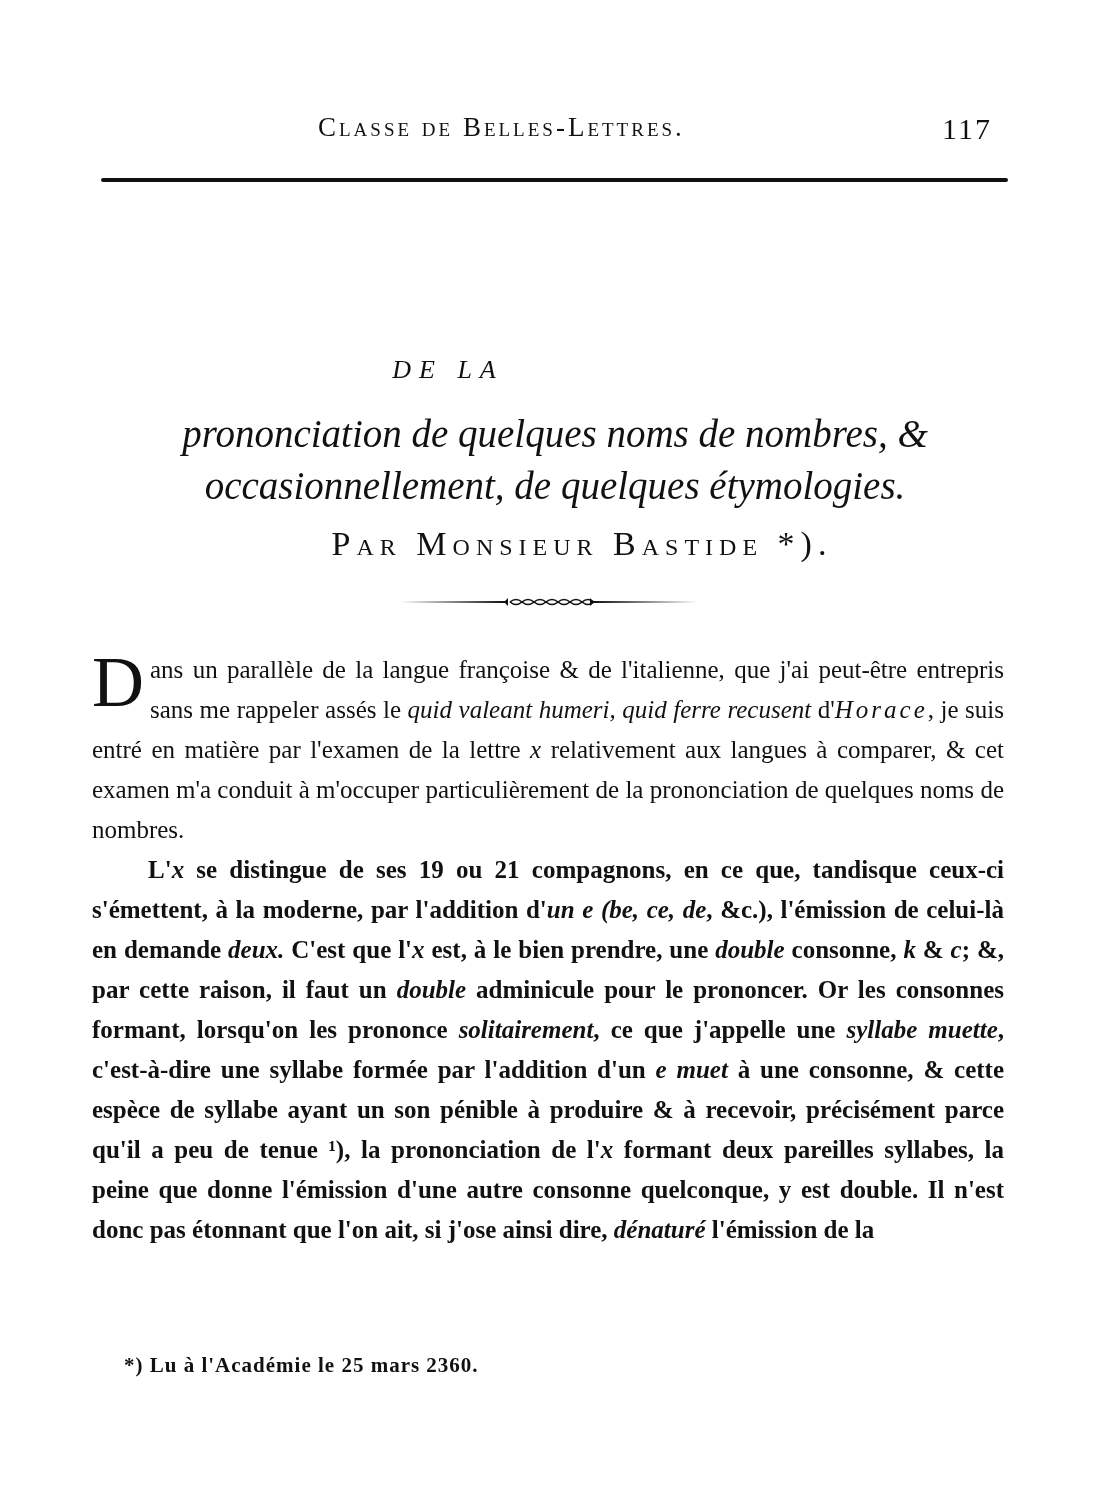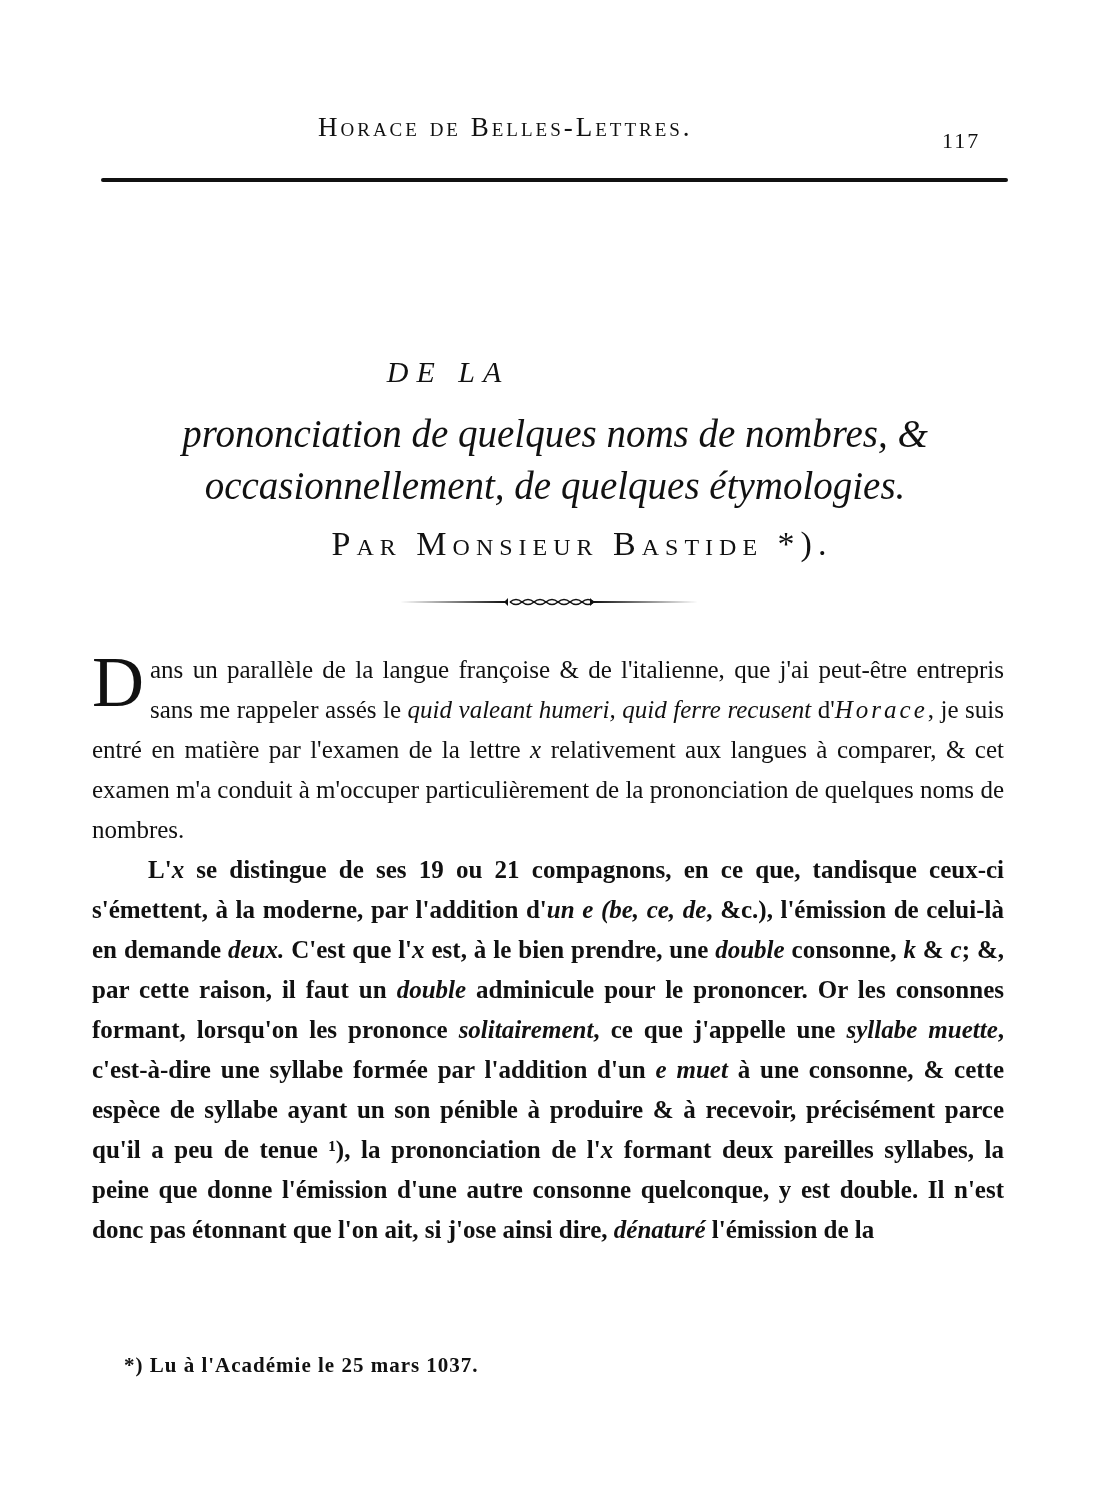--- a/index.html
+++ b/index.html
@@ -1,45 +1,45 @@
 <!DOCTYPE html>
 <html><head>
 <meta charset="utf-8">
 <style>
   html, body { margin: 0; padding: 0; background: #ffffff; }
   body { width: 1100px; height: 1492px; position: relative; overflow: hidden;
          font-family: "Liberation Serif", "DejaVu Serif", serif; color: #111; }
   .running-head { position: absolute; top: 112px; left: 0; width: 1100px; height: 40px; }
   .running-title { position: absolute; left: 318px; top: 0; font-size: 27px; letter-spacing: 3px;
                    font-variant: small-caps; white-space: nowrap; }
-  .page-num { position: absolute; left: 942px; top: 16px; font-size: 22px; letter-spacing: 2px; }
+  .page-num { position: absolute; left: 942px; top: 0; font-size: 30px; letter-spacing: 2px; }
   .head-rule { position: absolute; top: 178px; left: 101px; width: 907px; height: 4px; background: #111; border-radius: 2px; }
 
   .title-de-la { position: absolute; top: 355px; left: 0; width: 896px; text-align: center;
-                 font-style: italic; font-size: 30px; letter-spacing: 8px; }
+                 font-style: italic; font-size: 26px; letter-spacing: 8px; }
   .title-main { position: absolute; top: 408px; left: 90px; width: 930px; text-align: center;
                 font-style: italic; font-size: 39px; line-height: 52px; }
   .byline { position: absolute; top: 525px; left: 0; width: 1100px; text-align: center;
             font-size: 34px; letter-spacing: 6px; font-variant: small-caps; margin-left: 32px; }
   .ornament { position: absolute; top: 596px; left: 400px; width: 298px; height: 12px; }
 
   .body-text { position: absolute; top: 650px; left: 92px; width: 912px; font-size: 25px;
                line-height: 40px; text-align: justify; }
   .body-text p { margin: 0; }
   .body-text p.indent { text-indent: 56px; font-weight: bold; }
   .drop-cap { float: left; font-size: 72px; line-height: 56px; margin: 4px 6px 0 0; }
   .it { font-style: italic; }
   .sp { letter-spacing: 3px; }
   .footnote { position: absolute; top: 1353px; left: 124px; font-size: 21px; font-weight: bold; letter-spacing: 1px; }
 </style>
 </head>
 <body>
 
 <div class="running-head">
-  <span class="running-title">Horace de Belles-Lettres.</span>
+  <span class="running-title">Classe de Belles-Lettres.</span>
   <span class="page-num">117</span>
 </div>
 <div class="head-rule"></div>
 
 <div class="title-de-la">DE LA</div>
 <div class="title-main">prononciation de quelques noms de nombres, &amp; occasionnellement, de quelques étymologies.</div>
 <div class="byline">Par Monsieur Bastide *).</div>
 
 <svg class="ornament" viewBox="0 0 298 12">
   <path d="M0 6 L105 5 L108 2 L108 10 L105 7 Z" fill="#111"></path>
@@ -50,13 +50,13 @@
 
 <div class="body-text">
   <p>
     <span class="drop-cap">D</span><span>ans un parallèle de la langue françoise &amp; de l'italienne, que j'ai peut-être entrepris sans me rappeler assés le </span><span class="it">quid valeant humeri, quid ferre recusent</span><span> d'</span><span class="it sp">Horace</span><span>, je suis entré en matière par l'examen de la lettre </span><span class="it">x</span><span> relativement aux langues à comparer, &amp; cet examen m'a conduit à m'occuper particulièrement de la prononciation de quelques noms de nombres.</span>
   </p>
   <p class="indent">
     <span>L'</span><span class="it">x</span><span> se distingue de ses 19 ou 21 compagnons, en ce que, tandisque ceux-ci s'émettent, à la moderne, par l'addition d'</span><span class="it">un e (be, ce, de</span><span>, &amp;c.), l'émission de celui-là en demande </span><span class="it">deux.</span><span> C'est que l'</span><span class="it">x</span><span> est, à le bien prendre, une </span><span class="it">double</span><span> consonne, </span><span class="it">k</span><span> &amp; </span><span class="it">c</span><span>; &amp;, par cette raison, il faut un </span><span class="it">double</span><span> adminicule pour le prononcer. Or les consonnes formant, lorsqu'on les prononce </span><span class="it">solitairement</span><span>, ce que j'appelle une </span><span class="it">syllabe muette</span><span>, c'est-à-dire une syllabe formée par l'addition d'un </span><span class="it">e muet</span><span> à une consonne, &amp; cette espèce de syllabe ayant un son pénible à produire &amp; à recevoir, précisément parce qu'il a peu de tenue ¹), la prononciation de l'</span><span class="it">x</span><span> formant deux pareilles syllabes, la peine que donne l'émission d'une autre consonne quelconque, y est double. Il n'est donc pas étonnant que l'on ait, si j'ose ainsi dire, </span><span class="it">dénaturé</span><span> l'émission de la</span>
   </p>
 </div>
 
-<div class="footnote">*) Lu à l'Académie le 25 mars 1037.</div>
+<div class="footnote">*) Lu à l'Académie le 25 mars 2360.</div>
 
 </body></html>

